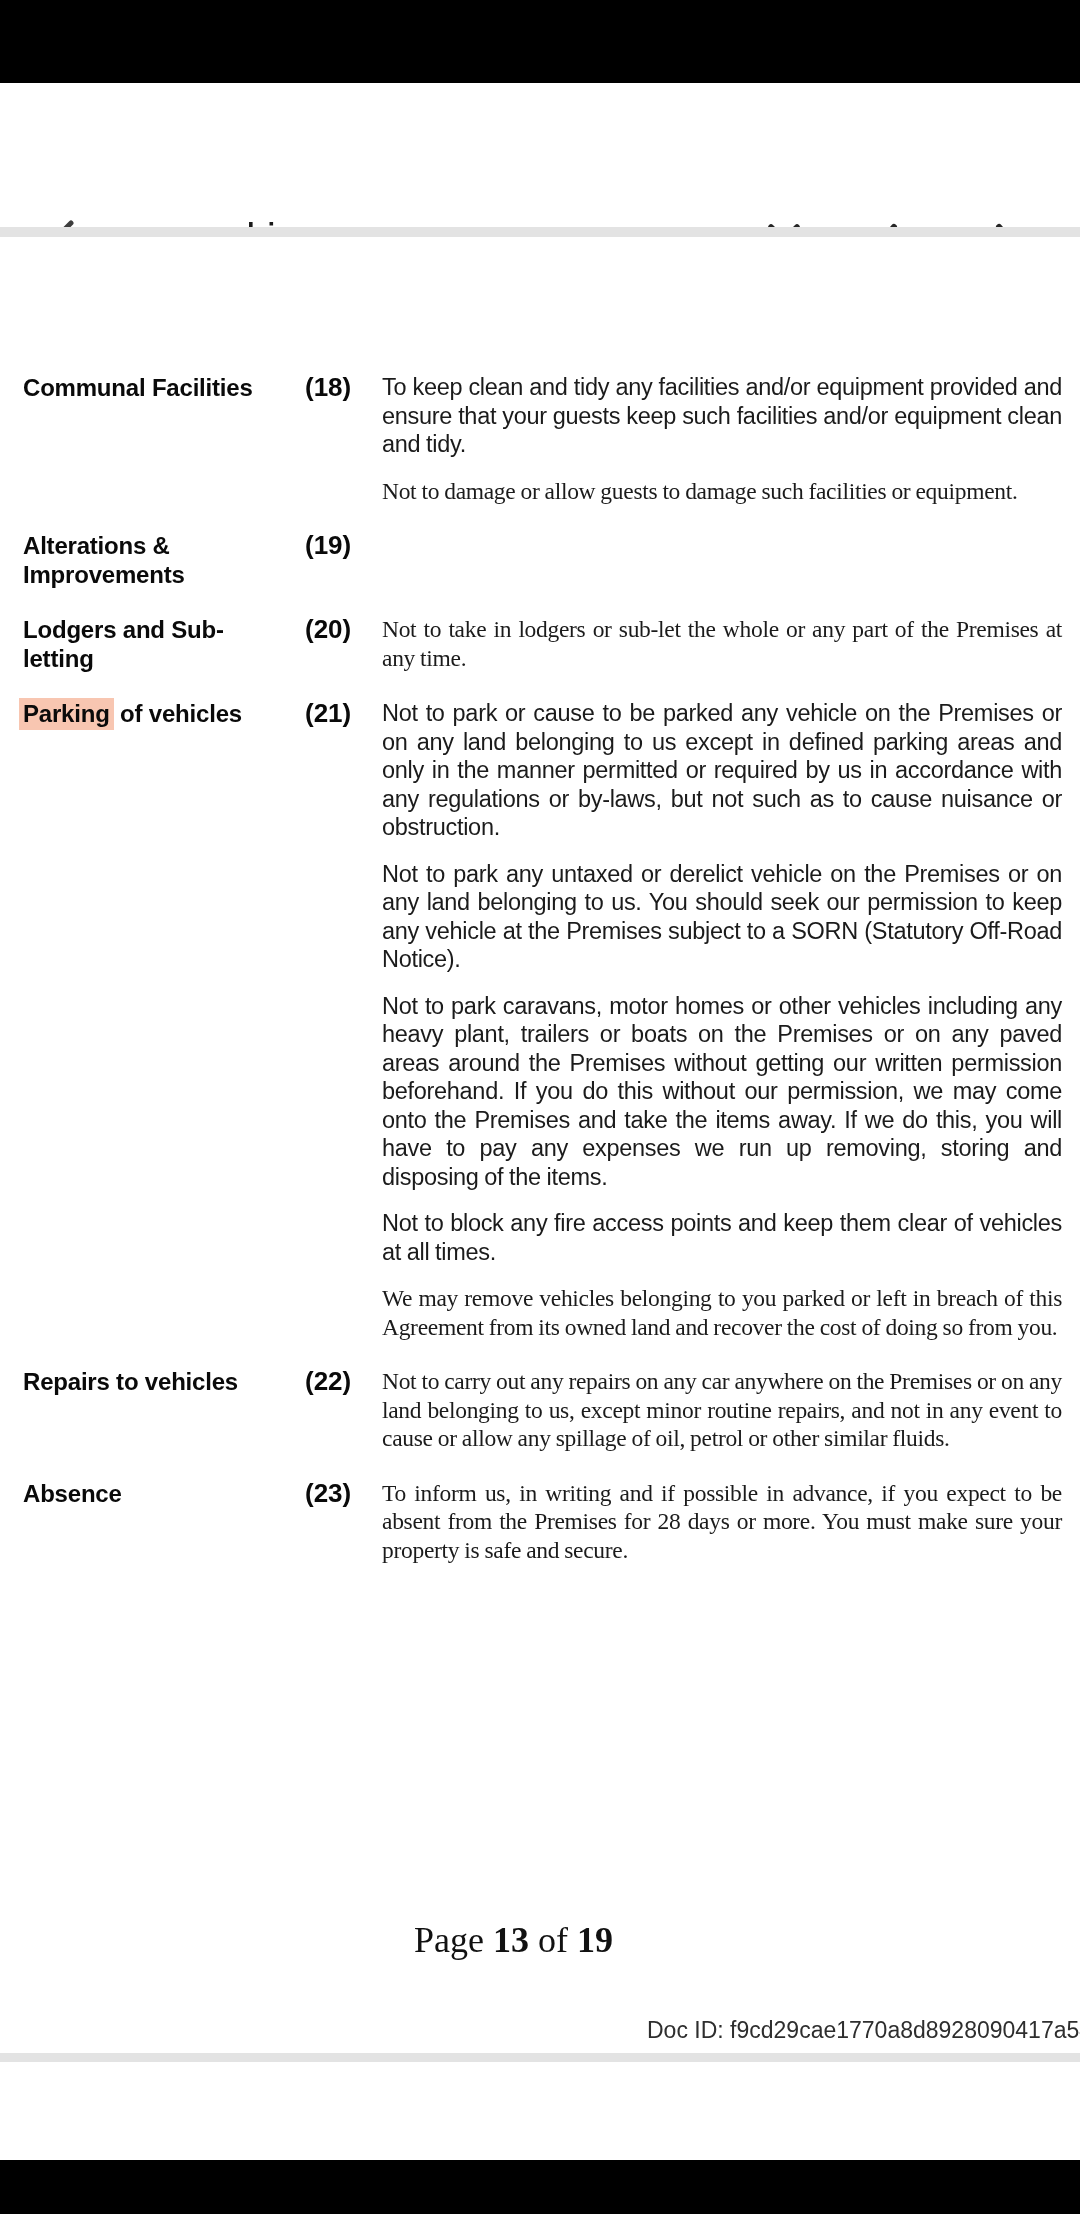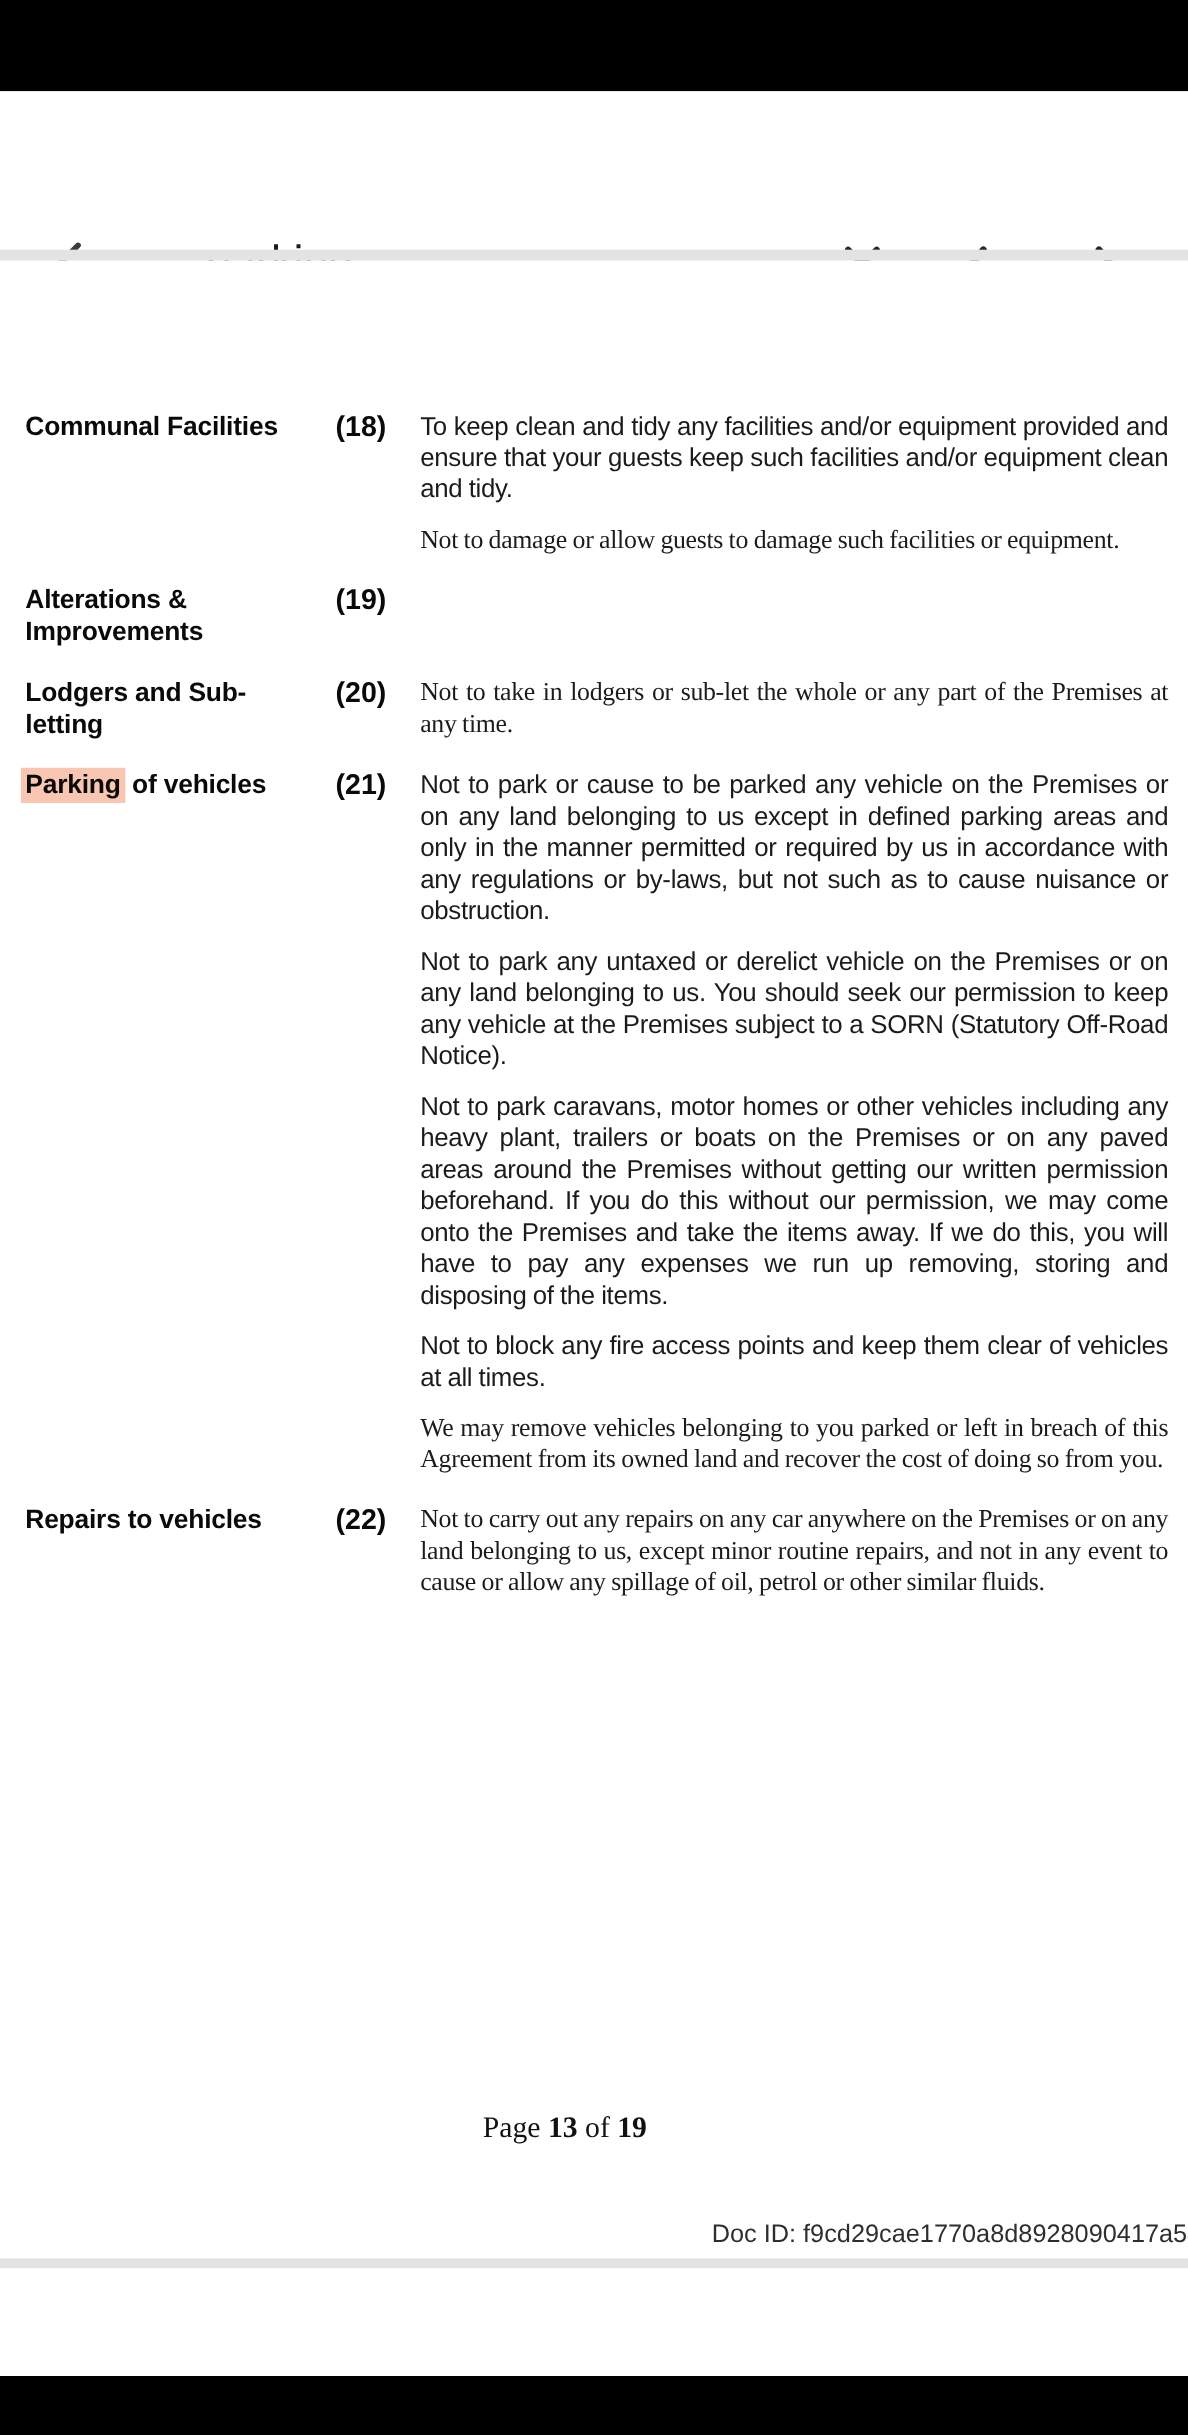--- a/index.html
+++ b/index.html
@@ -39,21 +39,21 @@
   .sec-label { font-weight:bold; font-size:24px; line-height:29px; color:#0a0a0a;
                max-width:258px; letter-spacing:-0.2px; }
   .sec-num   { font-weight:bold; font-size:26px; line-height:28.5px; color:#0a0a0a; }
   .sec-body p { margin:0 0 18px 0; font-size:23.5px; line-height:28.5px;
                 text-align:justify; letter-spacing:-0.3px; word-spacing:-0.5px; color:#1b1b1b; }
   .sec-body p:last-child { margin-bottom:0;font-family:Liberation Serif, serif; }
   .hl { padding:2px 4px 3px 4px; margin-left:-4px; }
 
   
   .page-footer { position:absolute; top:1919px; left:0; width:1027px; text-align:center;
-                 font-family:"Liberation Serif", serif; font-size:27px; color:#111; }
+                 font-family:"Liberation Serif", serif; font-size:36px; color:#111; }
   .page-footer .b { font-weight:bold; }
   .doc-id { position:absolute; top:2017px; left:647px; white-space:nowrap;
             font-size:23px; color:#2e2e2e; letter-spacing:0; }
 
   svg { display:block; }
 </style>
 </head>
 <body>
 
 <div class="page">
@@ -130,20 +130,27 @@
             <p>We may remove vehicles belonging to you parked or left in breach of this Agreement from its owned land and recover the cost of doing so from you.</p>
           </div>
         </div>
         <div class="section">
           <div class="sec-label"><span>Repairs to vehicles</span></div>
           <div class="sec-num">(22)</div>
           <div class="sec-body">
             <p>Not to carry out any repairs on any car anywhere on the Premises or on any land belonging to us, except minor routine repairs, and not in any event to cause or allow any spillage of oil, petrol or other similar fluids.</p>
           </div>
         </div>
+        <div class="section">
+          <div class="sec-label"><span>Absence</span></div>
+          <div class="sec-num">(23)</div>
+          <div class="sec-body">
+            <p>To inform us, in writing and if possible in advance, if you expect to be absent from the Premises for 28 days or more. You must make sure your property is safe and secure.</p>
+          </div>
+        </div>
       </div>
   </div>
 
   <div class="page-footer">
     <span>Page</span>&nbsp;<span class="b">13</span>&nbsp;<span>of</span>&nbsp;<span class="b">19</span>
   </div>
 
   <div class="doc-id">Doc ID: f9cd29cae1770a8d8928090417a54d26696</div>
 
   <div class="bottom-divider"></div>

